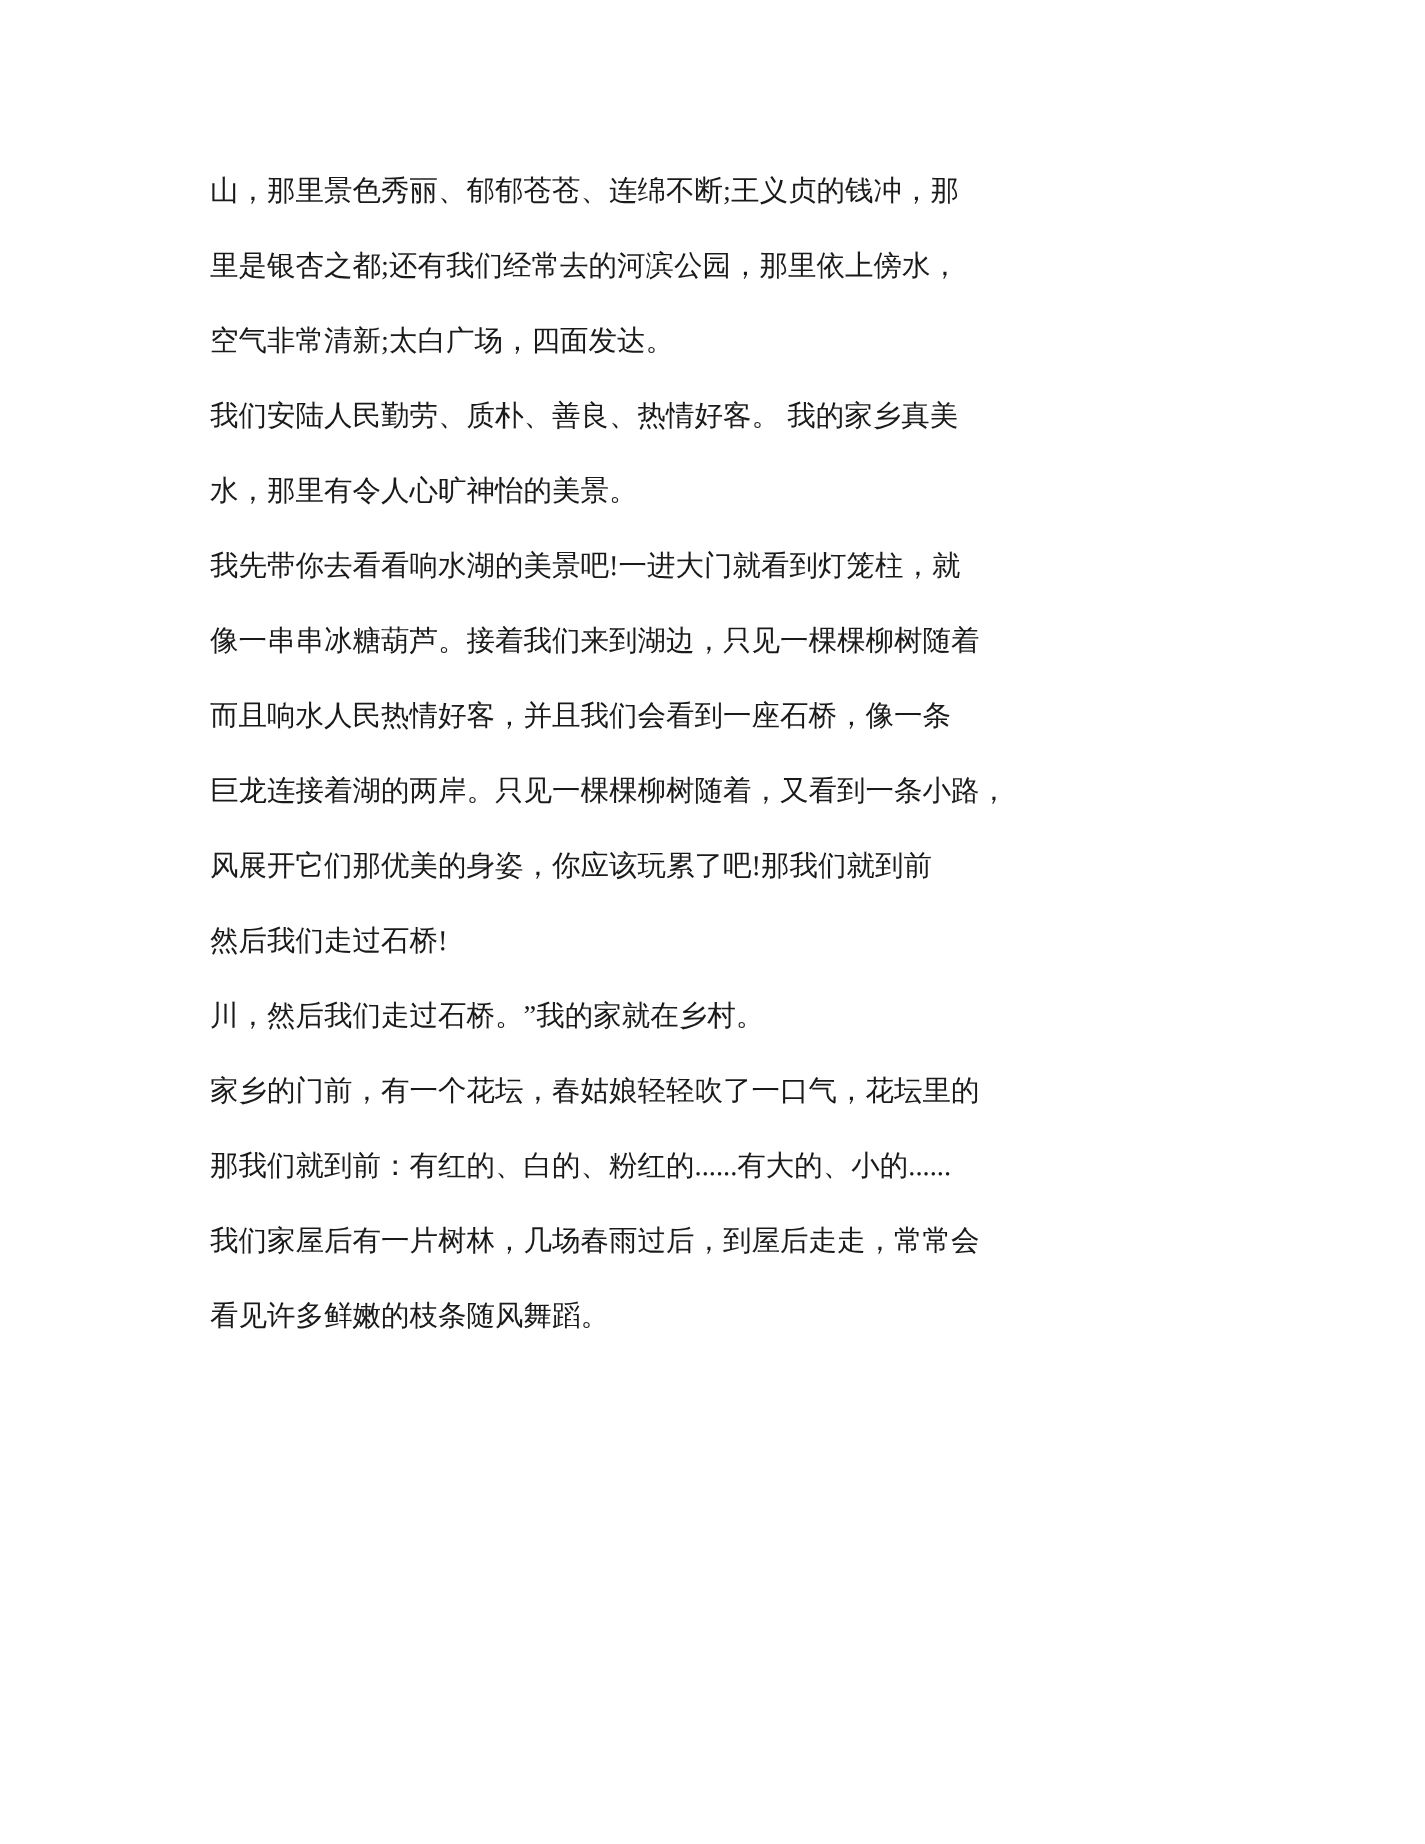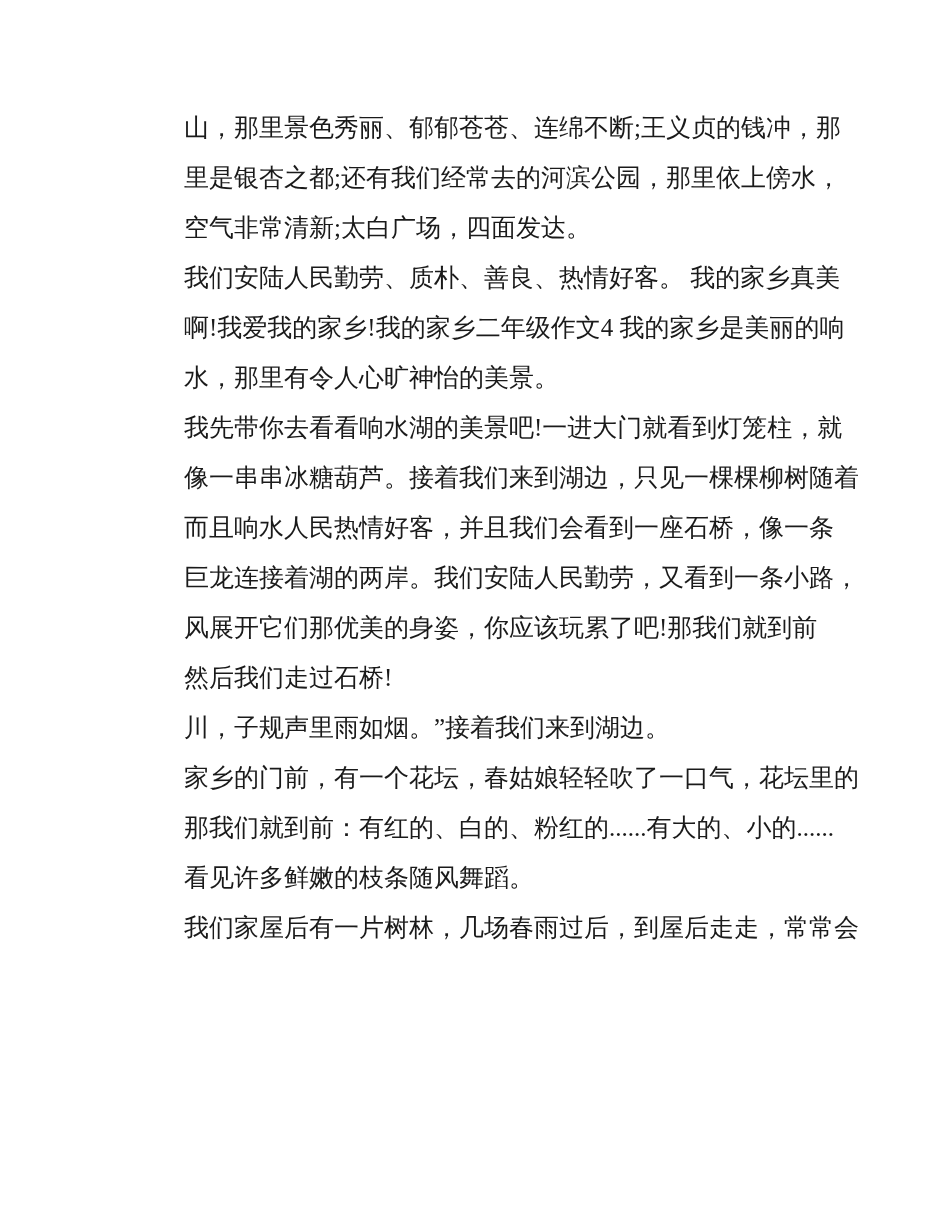--- a/index.html
+++ b/index.html
@@ -15,46 +15,44 @@
     overflow: hidden;
     font-family: "Liberation Serif", "DejaVu Serif", serif;
   }
   .text-block {
     position: absolute;
     left: 140px;
     top: 103px;
     width: 700px;
   }
   .text-line {
-    font-size: 25px;
+    font-size: 19px;
     line-height: 50px;
     height: 50px;
     color: #1a1a1a;
     letter-spacing: 0px;
     white-space: pre;
     font-weight: 400;
-    margin-left: 44px;
   }
 </style>
 </head>
 <body>
 
 <div class="page">
   <div class="text-block">
     <div class="text-line">山，那里景色秀丽、郁郁苍苍、连绵不断;王义贞的钱冲，那</div>
     <div class="text-line">里是银杏之都;还有我们经常去的河滨公园，那里依上傍水，</div>
     <div class="text-line">空气非常清新;太白广场，四面发达。</div>
     <div class="text-line">我们安陆人民勤劳、质朴、善良、热情好客。 我的家乡真美</div>
-    <div class="text-line">啊!我爱我的家乡!我的家乡二年级作文4 我的家乡是美丽的响</div>
     <div class="text-line">水，那里有令人心旷神怡的美景。</div>
     <div class="text-line">我先带你去看看响水湖的美景吧!一进大门就看到灯笼柱，就</div>
     <div class="text-line">像一串串冰糖葫芦。接着我们来到湖边，只见一棵棵柳树随着</div>
     <div class="text-line">而且响水人民热情好客，并且我们会看到一座石桥，像一条</div>
-    <div class="text-line">巨龙连接着湖的两岸。我们安陆人民勤劳，又看到一条小路，</div>
+    <div class="text-line">巨龙连接着湖的两岸。只见一棵棵柳树随着，又看到一条小路，</div>
     <div class="text-line">风展开它们那优美的身姿，你应该玩累了吧!那我们就到前</div>
     <div class="text-line">然后我们走过石桥!</div>
-    <div class="text-line">川，子规声里雨如烟。”接着我们来到湖边。</div>
+    <div class="text-line">川，然后我们走过石桥。”我的家就在乡村。</div>
     <div class="text-line">家乡的门前，有一个花坛，春姑娘轻轻吹了一口气，花坛里的</div>
     <div class="text-line">那我们就到前：有红的、白的、粉红的......有大的、小的......</div>
+    <div class="text-line">我们家屋后有一片树林，几场春雨过后，到屋后走走，常常会</div>
     <div class="text-line">看见许多鲜嫩的枝条随风舞蹈。</div>
-    <div class="text-line">我们家屋后有一片树林，几场春雨过后，到屋后走走，常常会</div>
   </div>
 </div>
 
 </body></html>

